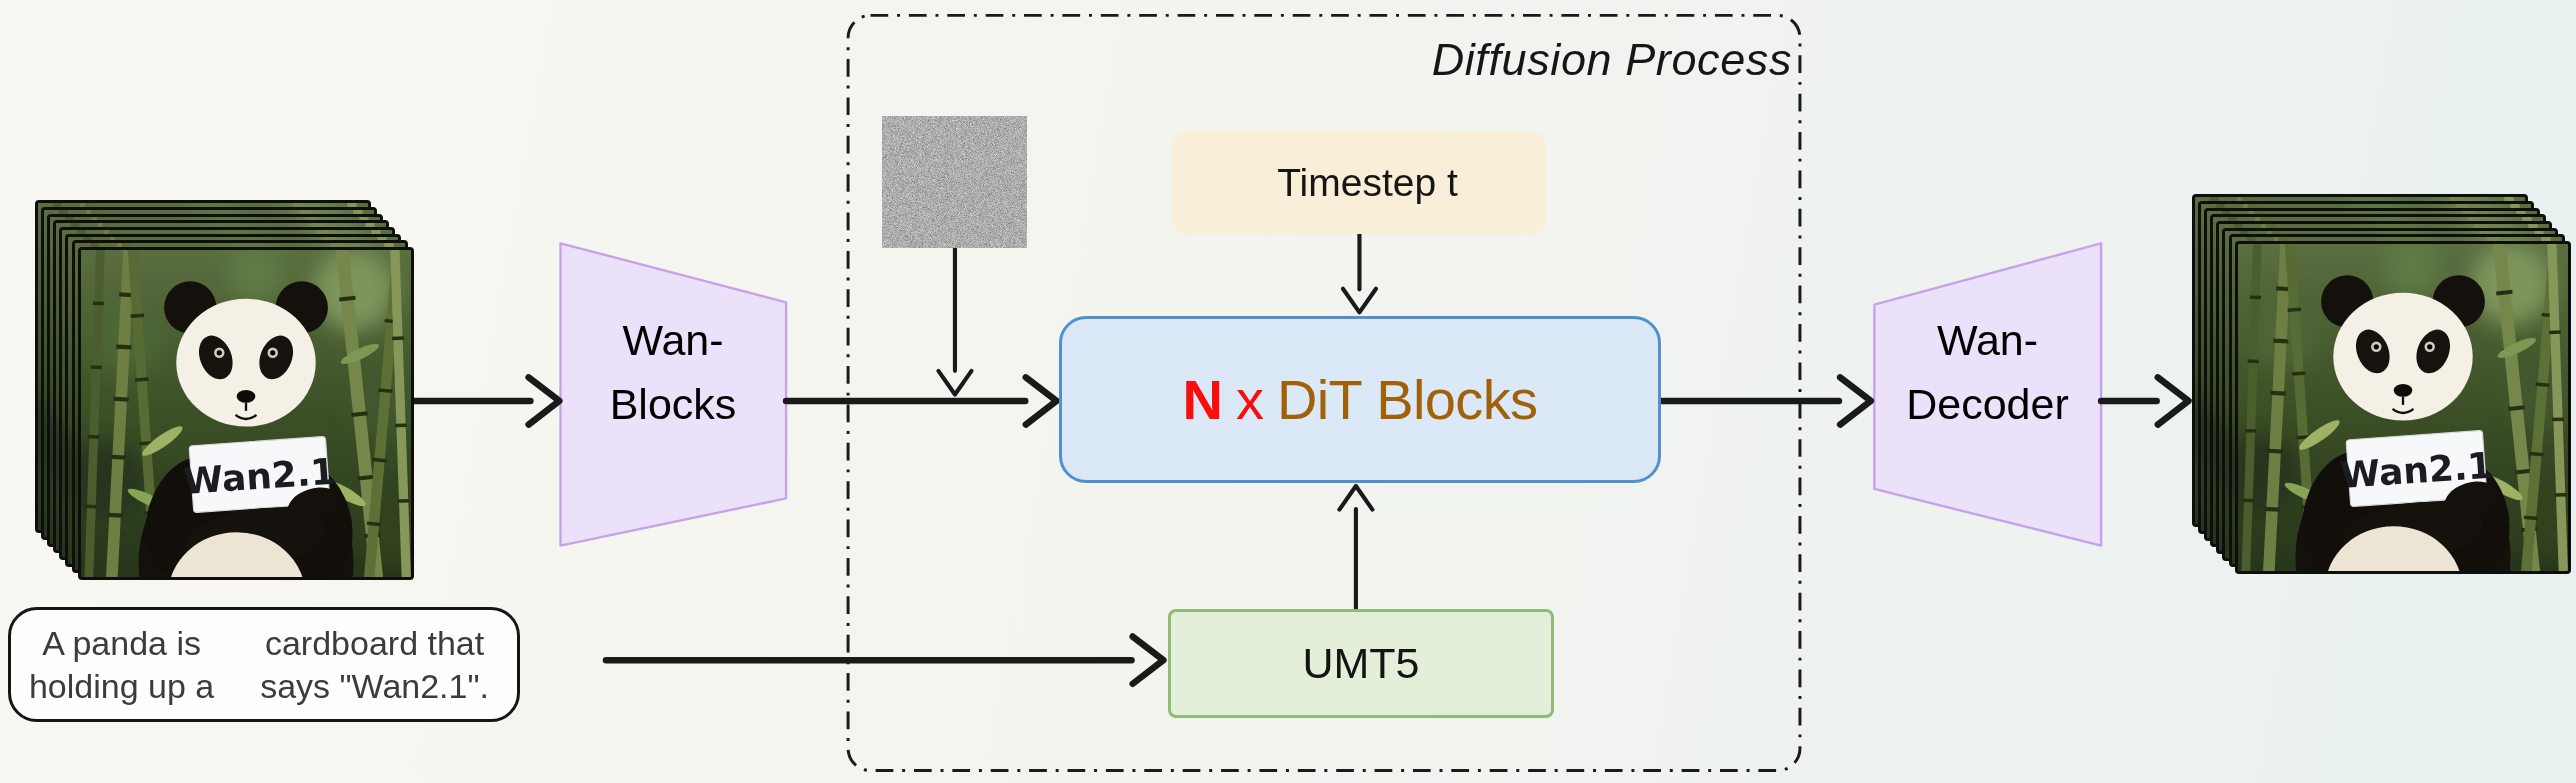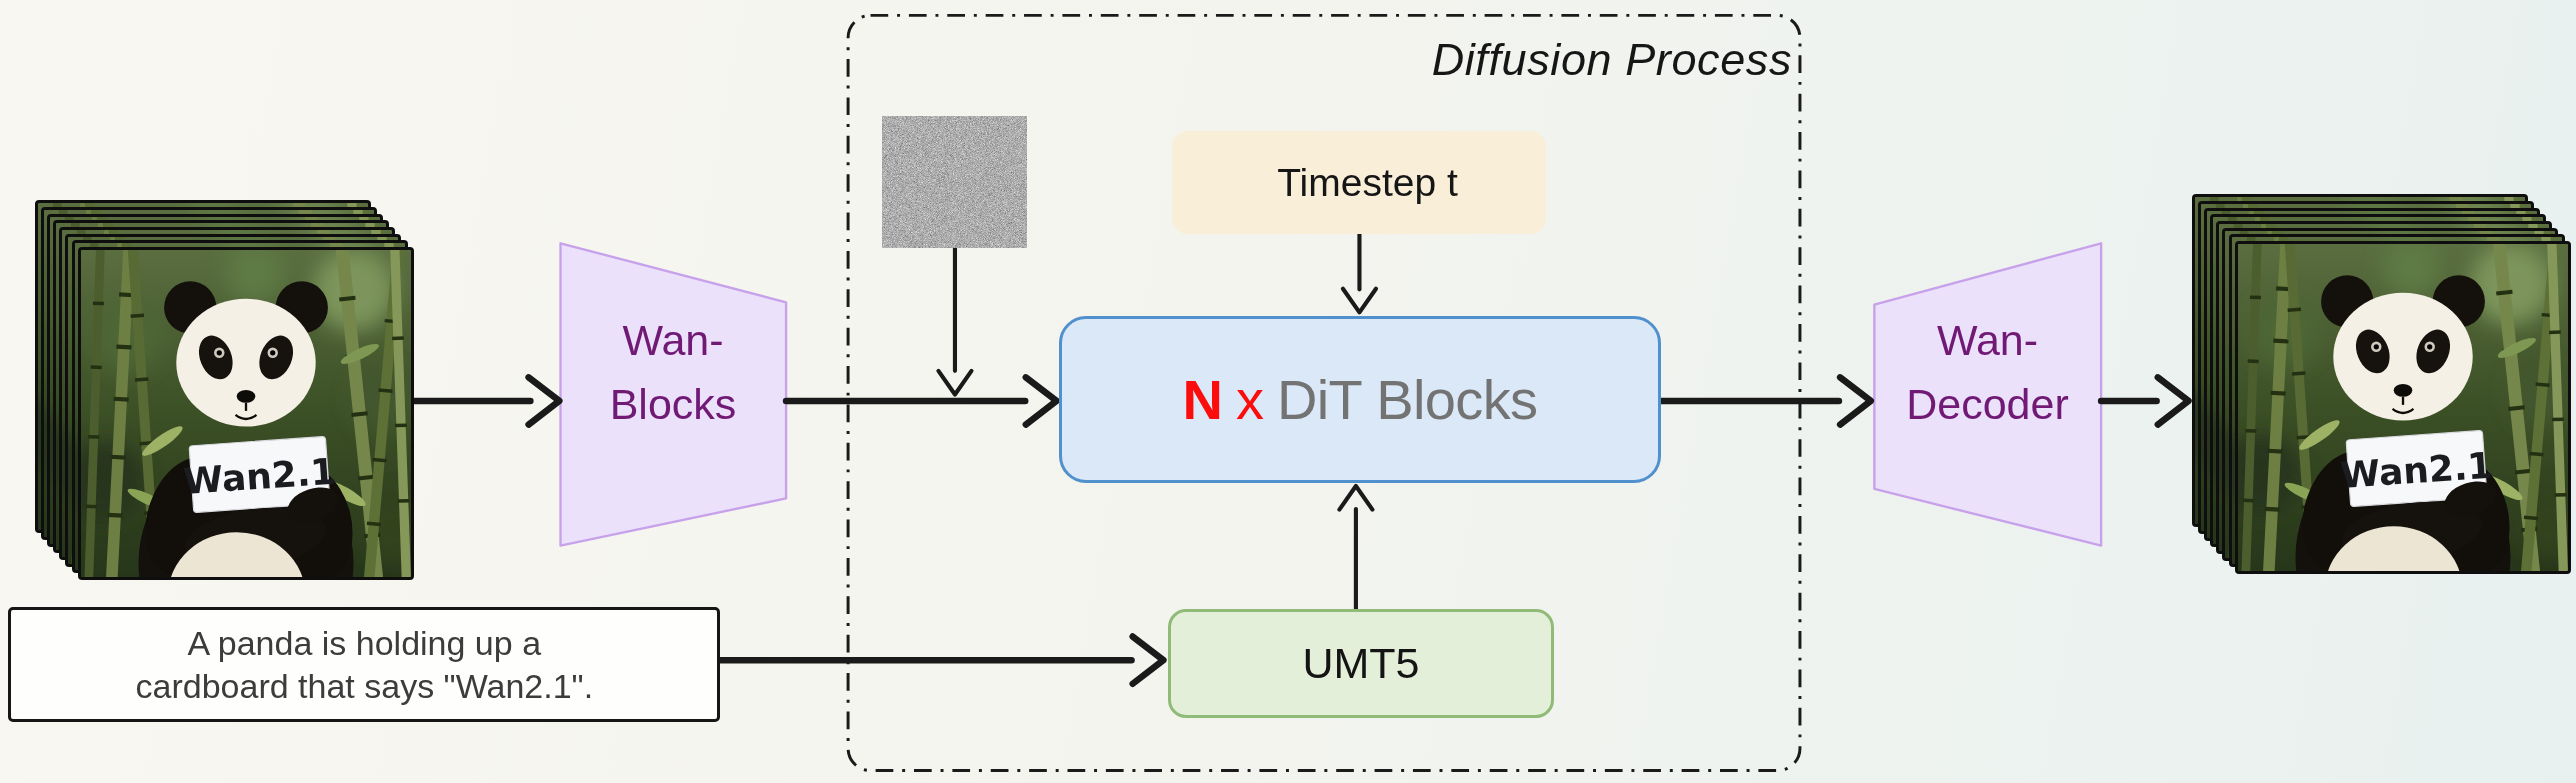--- a/index.html
+++ b/index.html
@@ -19,48 +19,48 @@
   .frame{
     position:absolute;width:336px;height:333px;box-sizing:border-box;
     border:3px solid #0e0e0e;border-radius:4.1px;overflow:hidden;background:#31431f;
   }
   .frame svg{display:block;width:100%;height:100%;}
   .stack-left{left:35px;top:200px;}
   .stack-right{left:2192px;top:194px;}
   .f0{left:0;top:0}.f1{left:5.9px;top:6.5px}.f2{left:12.4px;top:13.6px}.f3{left:18.3px;top:20px}
   .f4{left:24px;top:26.6px}.f5{left:30px;top:34px}.f6{left:37px;top:40px}.f7{left:43px;top:47px}
   .shape-label{
-    text-align:center;color:#701a75;font-size:43px;line-height:64px;font-weight:400;
+    text-align:center;color:#000000;font-size:43px;line-height:64px;font-weight:400;
   }
   .enc-label{left:560px;top:308px;width:226px;}
   .dec-label{left:1874px;top:308px;width:227px;}
   .noise{left:882px;top:116px;}
   .box{box-sizing:border-box;display:flex;align-items:center;justify-content:center;}
   .box-timestep{
     left:1172px;top:131px;width:374px;height:103px;
     background:#f9efd9;border-radius:15.4px;font-size:39px;color:#161616;padding-left:17px;
   }
   .box-dit{
     left:1059px;top:316px;width:602px;height:167px;
     background:#dbe8f7;border:3px solid #5090cc;border-radius:27px;
     font-size:56px;color:#121212;
   }
   .box-dit .n{font-weight:700;color:#fb0d0d;margin-right:13px;}
   .box-dit .x{font-weight:400;color:#fb0d0d;margin-right:13px;}
-  .box-dit .blocks{font-weight:500;color:#737373;letter-spacing:-0.6px;}
+  .box-dit .blocks{font-weight:500;color:#a16207;letter-spacing:-0.6px;}
   .label-cross{left:1385px;top:521px;font-size:39px;color:#141414;white-space:nowrap;}
   .box-umt5{
     left:1168px;top:609px;width:386px;height:109px;
-    background:#e4efda;border:3px solid #90ba78;border-radius:18px;
+    background:#e4efda;border:3px solid #90ba78;border-radius:8px;
     font-size:43px;color:#141414;
   }
   .box-prompt{
-    left:8.3px;top:607px;width:712px;height:115px;
-    background:#fefefc;border:3.5px solid #161616;border-radius:5px;
-    flex-direction:column;font-size:34px;line-height:43px;color:#3c3c3c;text-align:center;
+    left:8.3px;top:607px;width:512px;height:115px;
+    background:#fefefc;border:3.5px solid #161616;border-radius:29px;
+    flex-direction:row;font-size:34px;line-height:43px;color:#3c3c3c;text-align:center;
   }
   .hidden-defs{position:absolute;width:0;height:0;overflow:hidden;}
 </style>
 </head>
 <body>
 
 <svg class="hidden-defs" aria-hidden="true">
   <defs>
     <linearGradient id="forestG" x1="0" y1="0" x2="0" y2="1">
       <stop offset="0" stop-color="#5a6e40"></stop>

